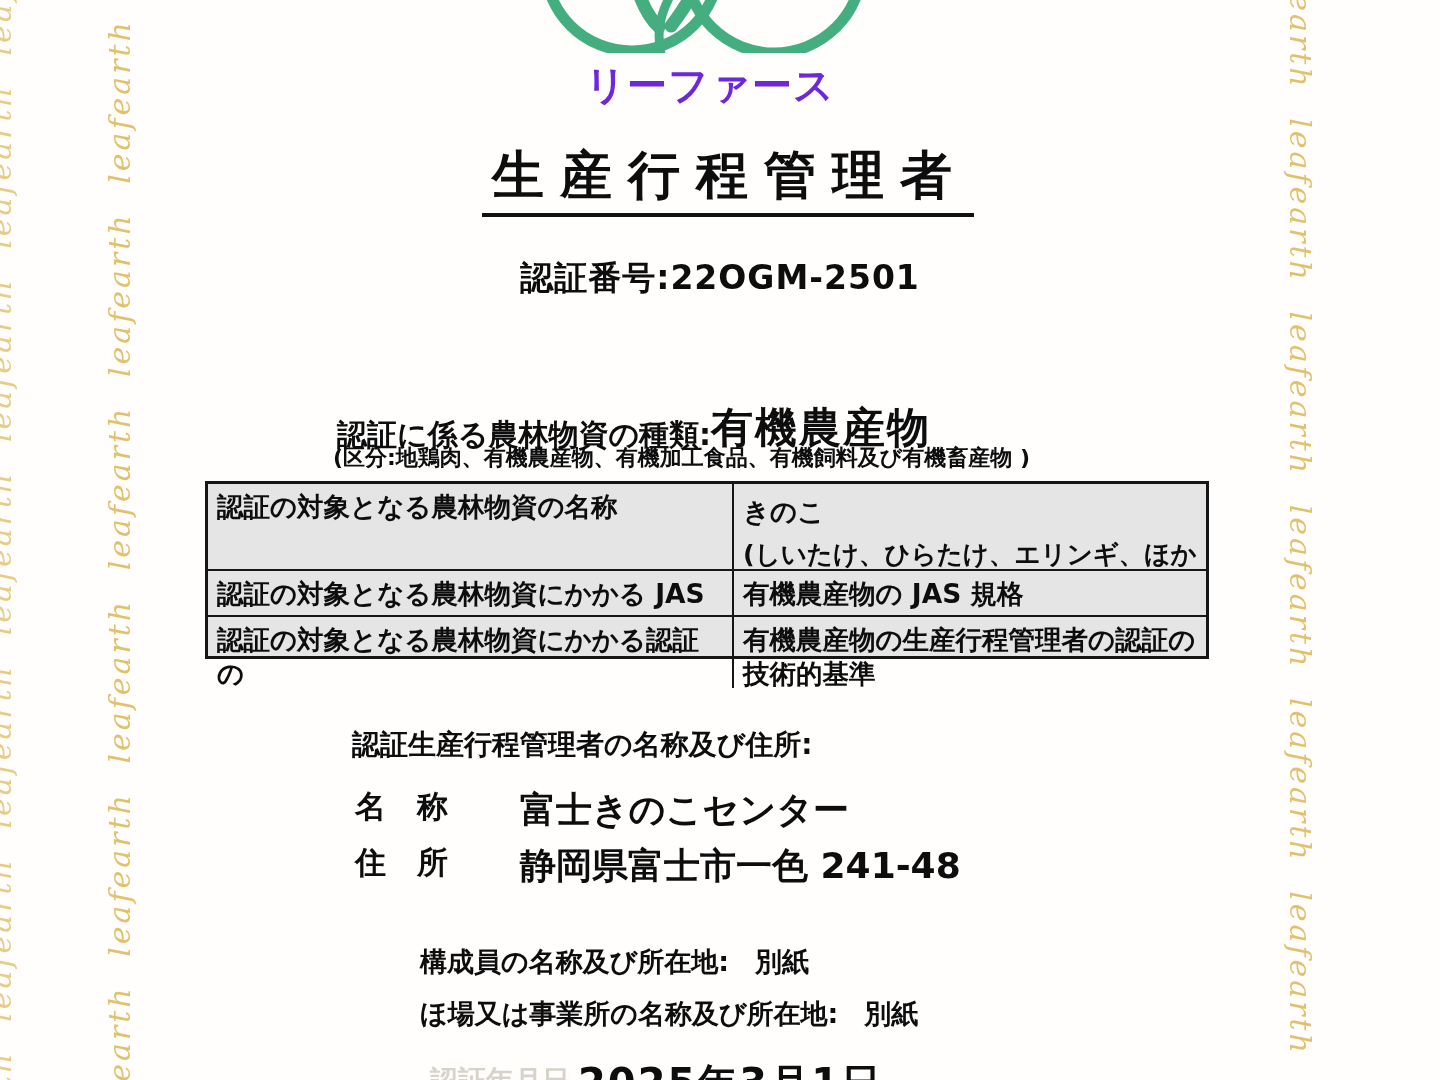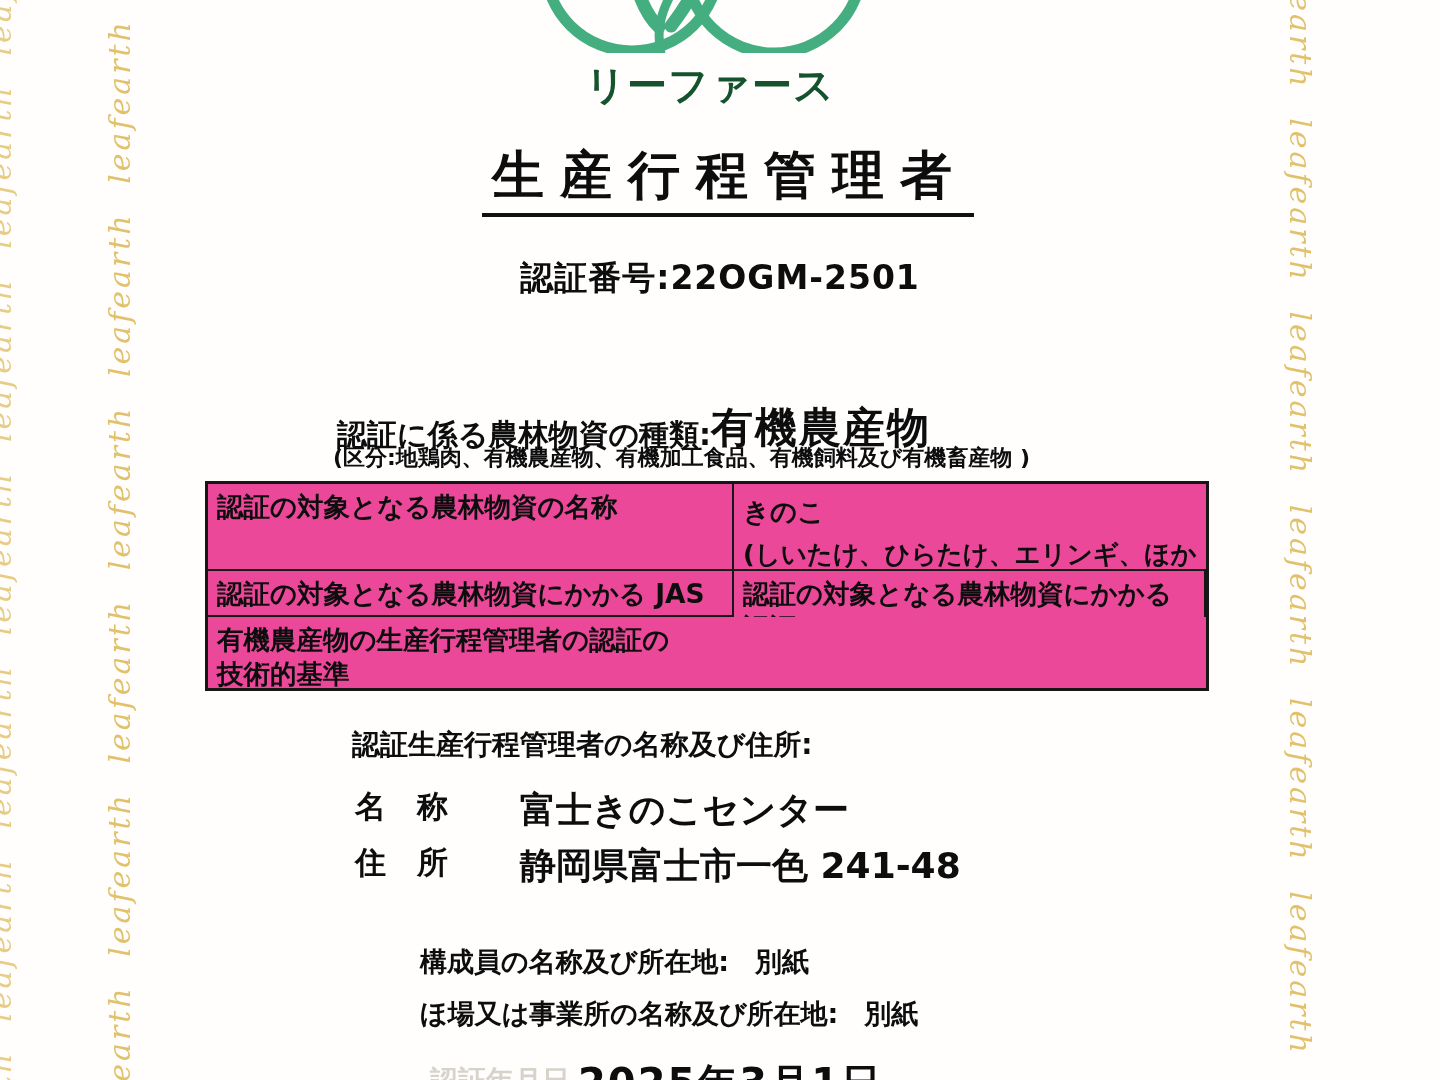--- a/index.html
+++ b/index.html
@@ -28,24 +28,24 @@
   .certno { position:absolute; left:0; top:256px; width:1440px; text-align:center;
             font-size:33px; font-weight:700; letter-spacing:1px; }
 
   .category { position:absolute; left:337px; top:368px; display:flex; align-items:flex-end;margin-top:32px; }
   .category .lbl { font-size:30px; font-weight:700; }
   .category .val { font-size:42px; font-weight:700; letter-spacing:2px; }
 
   .catnote { position:absolute; left:333px; top:443px; font-size:22px; font-weight:700; }
 
   
-  .spec-table { position:absolute; left:205px; top:481px; width:1004px; height:210px;
+  .spec-table { position:absolute; left:205px; top:481px; width:1004px; height:178px;
                 border:3px solid #161616; display:grid;
                 grid-template-columns:526px 472px; grid-template-rows:87px 46px 71px;
-                font-size:26.5px; font-weight:700; background:#ec4899; }
+                font-size:26.5px; font-weight:700; background:#e5e5e5; }
   .cell { padding:6px 9px; border-right:2px solid #161616; border-bottom:2px solid #161616;
           line-height:34px; overflow:hidden; }
   .cell.last-col { border-right:none; }
   .cell.last-row { border-bottom:none; }
   .cell.tall { line-height:43px; }
 
   
   .holder-heading { position:absolute; left:352px; top:726px; font-size:28px; font-weight:700; }
   .pair-label { position:absolute; font-size:31px; font-weight:700; }
   .pair-value { position:absolute; font-size:36px; font-weight:700; }
@@ -72,21 +72,21 @@
 
   <svg class="logo-svg" viewBox="0 0 330 53" aria-hidden="true">
     <circle cx="87" cy="-36" r="87" fill="none" stroke="#45AE80" stroke-width="11"></circle>
     <circle cx="229" cy="-35" r="88" fill="none" stroke="#45AE80" stroke-width="11"></circle>
     <g stroke="#45AE80" fill="none" stroke-linecap="round">
       <path d="M116,54 C112,34 114,18 124,-2" stroke-width="9"></path>
       <path d="M94,-6 C100,10 106,20 114,27" stroke-width="13"></path>
       <path d="M148,-8 C140,8 132,18 126,26" stroke-width="13"></path>
     </g>
   </svg>
-  <div class="brand" style="color:#14532d;">リーファース</div>
+  <div class="brand" style="color:#6d28d9;">リーファース</div>
 
   <div class="title-wrap">
     <span class="title">生産行程管理者</span>
   </div>
 
   <div class="certno"><span>認証番号:</span><span>22OGM-2501</span></div>
 
   <div class="category">
     <span class="lbl">認証に係る農林物資の種類:</span>
     <span class="val">有機農産物</span>
@@ -96,20 +96,23 @@
   <div class="spec-table">
     <div class="cell">
       <div>認証の対象となる農林物資の名称</div>
     </div>
     <div class="cell last-col tall">
       <div>きのこ</div>
       <div style="font-size:25.5px">(しいたけ、ひらたけ、エリンギ、ほか各種)</div>
     </div>
     <div class="cell">
       <div>認証の対象となる農林物資にかかる JAS 規格</div>
+    </div>
+    <div class="cell last-col">
+      <div>有機農産物の JAS 規格</div>
     </div>
     <div class="cell last-row">
       <div>認証の対象となる農林物資にかかる認証の</div>
 
     </div>
     <div class="cell last-col last-row">
       <div>有機農産物の生産行程管理者の認証の</div>
       <div>技術的基準</div>
     </div>
   </div>

